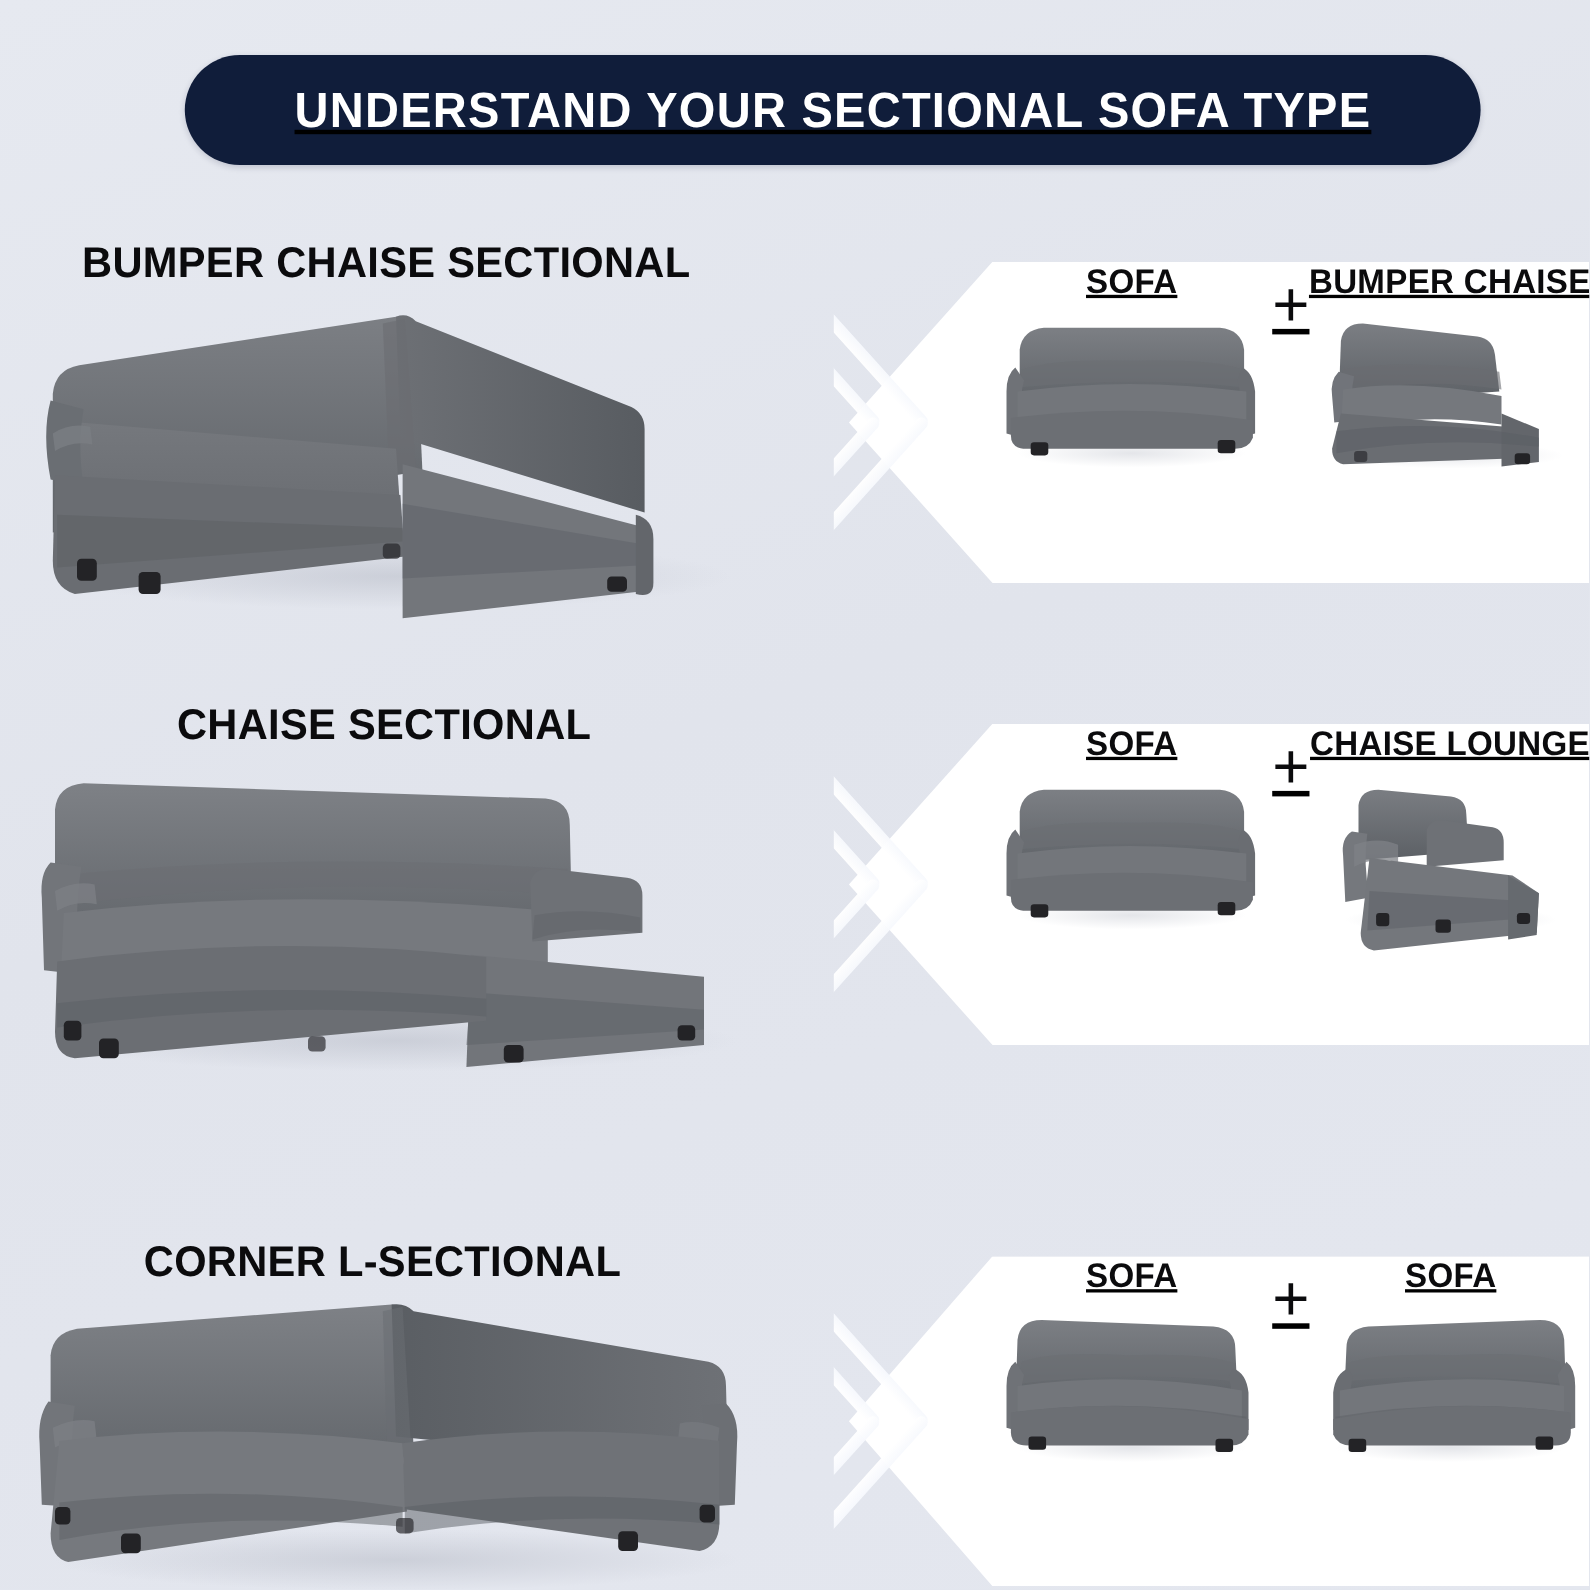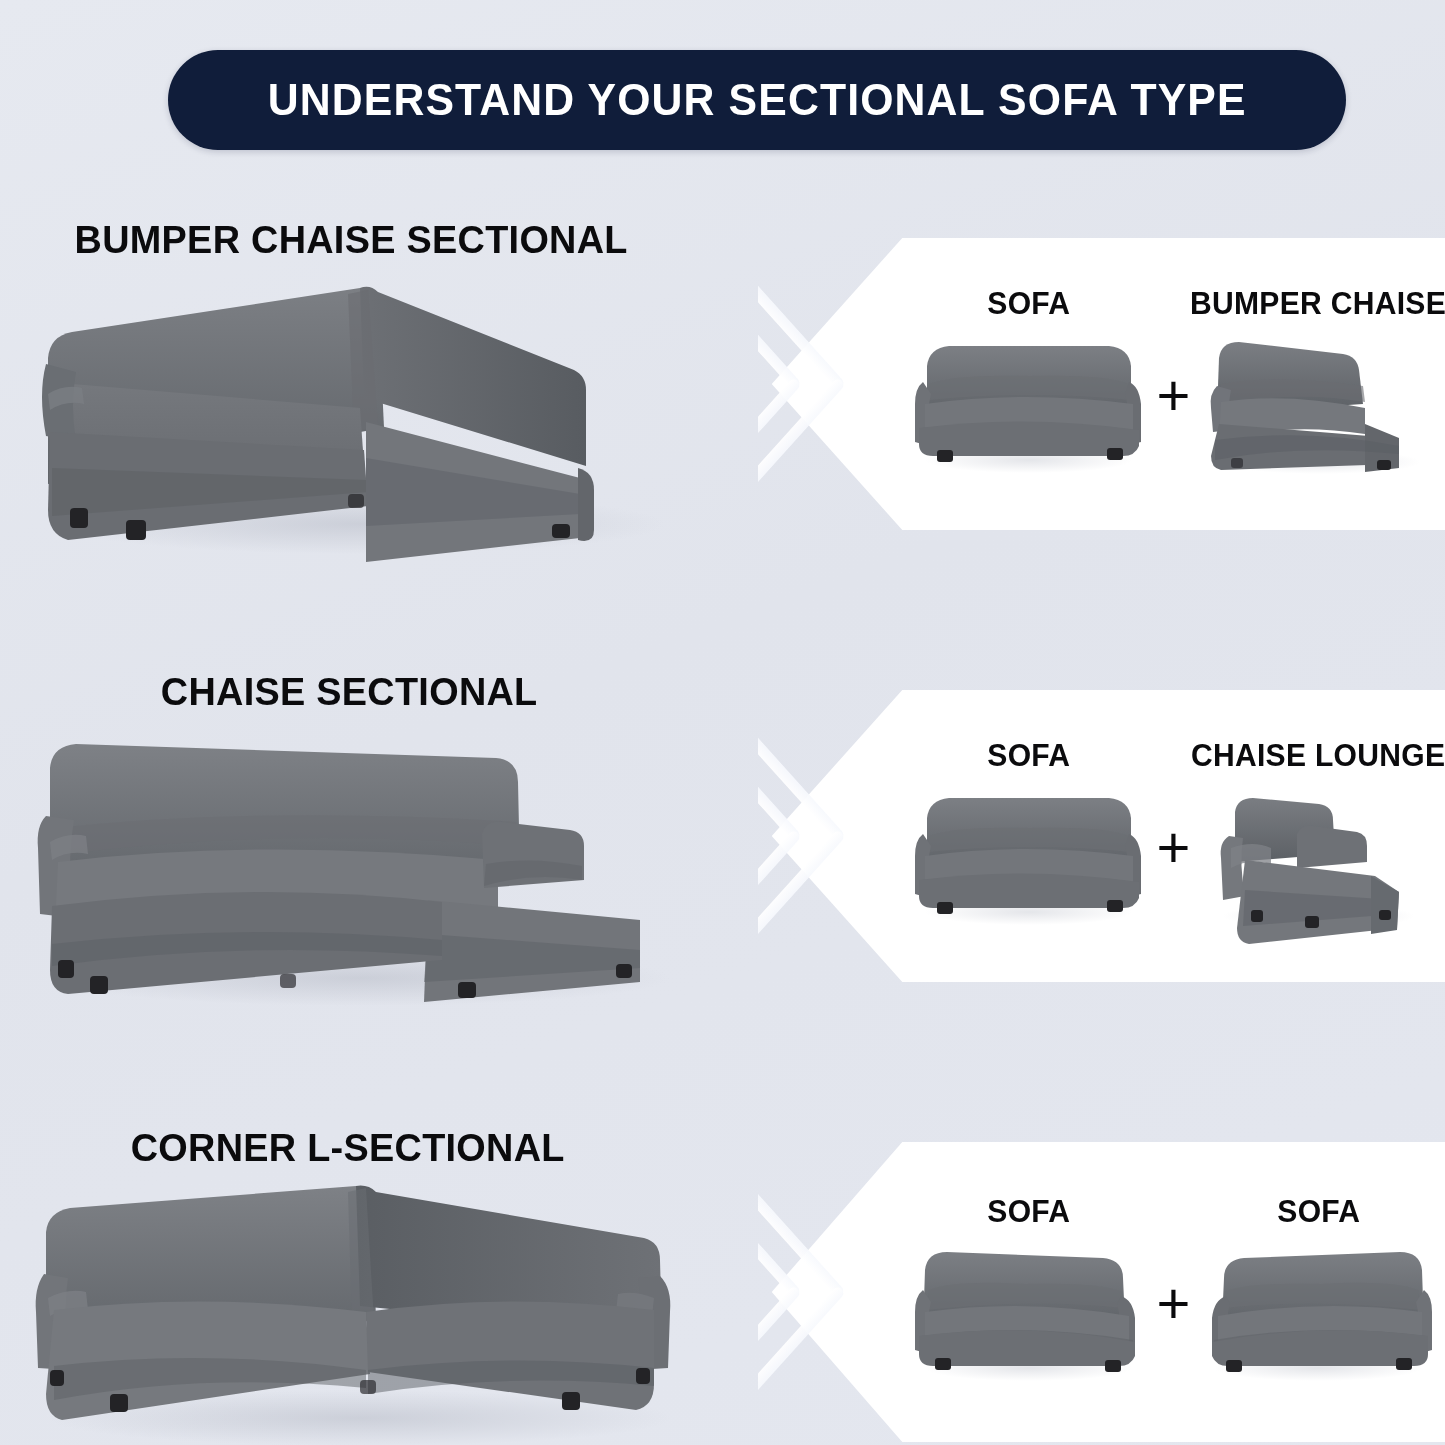--- a/index.html
+++ b/index.html
@@ -11,30 +11,31 @@
   }
   .stage{position:absolute;inset:0;
     background:linear-gradient(160deg,#e6e9f0 0%,#e1e4ec 45%,#e4e7ef 100%);}
 
   
   .header-pill{
     position:absolute;left:168px;top:50px;width:1178px;height:100px;
     background:#101d3a;border-radius:52px;
     display:flex;align-items:center;justify-content:center;
     box-shadow:0 2px 6px rgba(20,30,60,.18);
+    text-decoration:underline;
   }
   .header-pill .title{
     color:#ffffff;font-weight:bold;font-size:45px;letter-spacing:1.2px;
     transform:scaleX(.95);white-space:nowrap;
   }
 
   
   .row{position:absolute;left:0;width:1445px;}
   .row.r1{top:200px;height:380px;}
-  .row.r2{top:652px;height:380px;}
+  .row.r2{top:620px;height:380px;}
   .row.r3{top:1108px;height:355px;}
 
   .row-title{
     position:absolute;top:18px;
     font-weight:bold;font-size:39px;color:#0b0b0d;letter-spacing:.3px;
     white-space:nowrap;transform:scaleX(.97);
   }
   .r1 .row-title{left:66px;}
   .r2 .row-title{left:155px;}
   .r3 .row-title{left:124px;}
@@ -58,21 +59,21 @@
     border-radius:6px;
   }
   .chev::before{top:-1%;transform-origin:bottom center;transform:rotate(-42deg);}
   .chev::after{bottom:-1%;transform-origin:top center;transform:rotate(42deg);}
   .chev.c1{left:8px;opacity:.95;}
   .chev.c2{left:52px;opacity:.95;}
 
   
   .panel-inner{
     position:absolute;left:150px;right:6px;top:0;bottom:0;
-    display:flex;align-items:center;justify-content:space-around;
+    display:flex;align-items:flex-start;justify-content:space-around;text-decoration:underline;
   }
   .piece{display:flex;flex-direction:column;align-items:center;width:235px;}
   .piece .plabel{
     font-weight:bold;font-size:31px;color:#0b0b0d;letter-spacing:.3px;
     white-space:nowrap;margin-bottom:10px;transform:scaleX(.97);
   }
   .piece .art{width:235px;height:150px;position:relative;}
   .plus{
     font-size:58px;line-height:.6;font-weight:500;color:#0b0b0d;
     padding:0 4px;margin-top:22px;

